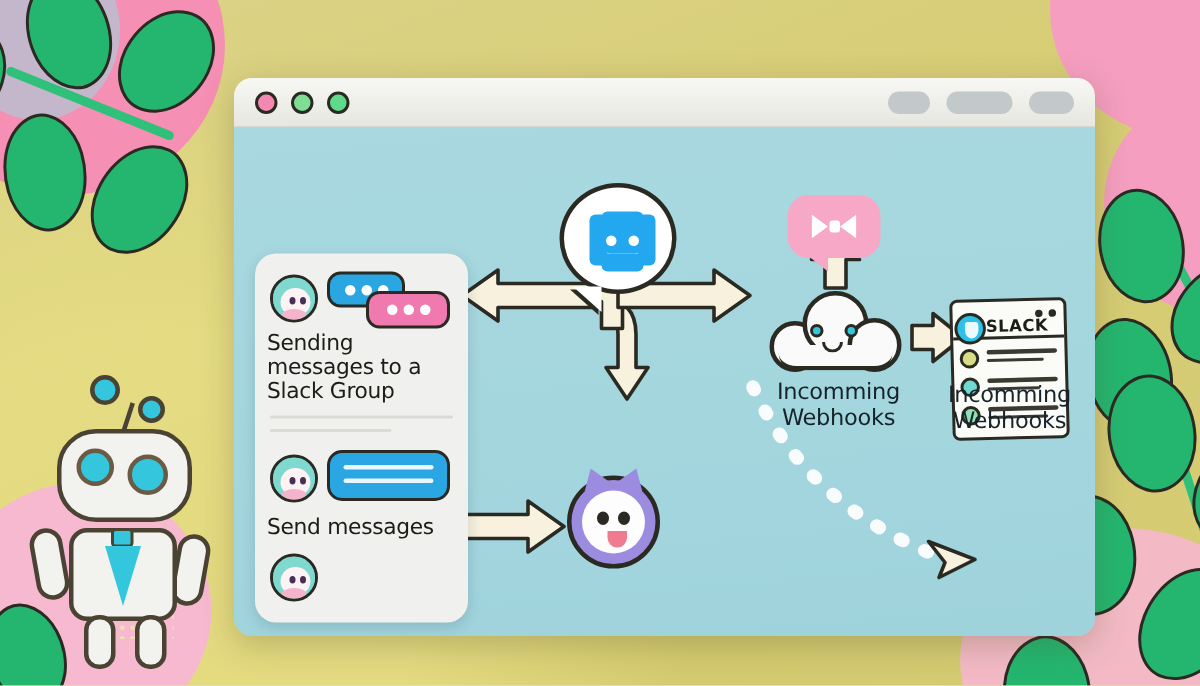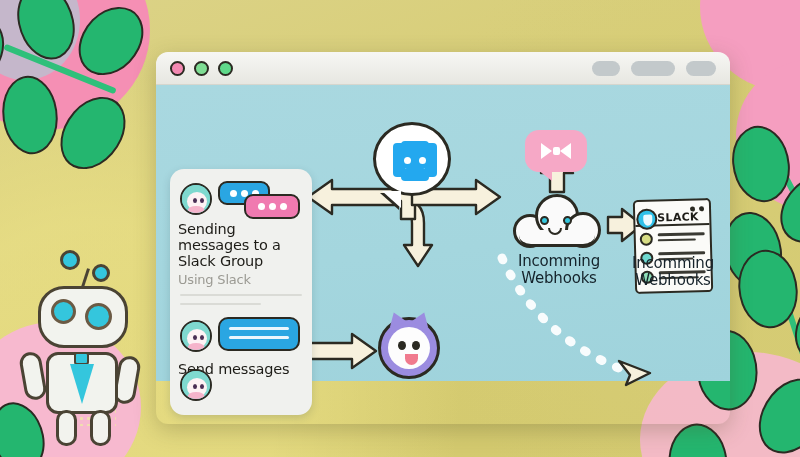--- a/index.html
+++ b/index.html
@@ -89,21 +89,21 @@
   }
   .dot-btn {
     width: 15px; height: 15px; border-radius: 50%;
     border: 2px solid #2b2a22; margin-right: 9px;
   }
   .pill-btns { margin-left: auto; display: flex; gap: 11px; align-items: center; }
   .pill {
     height: 15px; border-radius: 8px; background: #c3c9cb;
   }
   #viewport {
-    position: relative; height: 296px;
+    position: relative; height: 339px;
     background: linear-gradient(175deg, #a9d8e0 0%, #a4d6de 55%, #9fd3dc 100%);
   }
 
   
   #left-card {
     position: absolute; left: 14px; top: 84px; width: 142px; height: 246px;
     background: #f0f1ee; border-radius: 14px;
     box-shadow: 0 3px 9px rgba(40,60,70,.18);
     padding: 10px 8px;
   }
@@ -340,21 +340,20 @@
               <i class="d"></i>
           </span>
           <span class="bub pink" style="left:66px; top:15px; width:56px; height:25px;">
             <i class="d"></i>
               <i class="d"></i>
               <i class="d"></i>
           </span>
         </div>
 
         <div class="card-title">Sending messages to a Slack Group</div>
-        <div class="card-sub">Using Slack</div>
         <div class="rule"></div>
         <div class="rule short"></div>
 
         <div style="position:relative; height:42px; margin-top:10px;">
           <span class="avatar" style="position:absolute; left:2px; top:5px; width:32px; height:32px;">
             <span class="av-hair"></span>
             <span class="av-ear" style="left:2px;  top:1px;  transform:rotate(-22deg);"></span>
             <span class="av-ear" style="right:2px; top:1px;  transform:rotate(22deg);"></span>
             <span class="av-face" style="left:5px; top:7px; width:20px; height:19px;"></span>
             <span class="av-eye" style="left:11px; top:13px;"></span>

